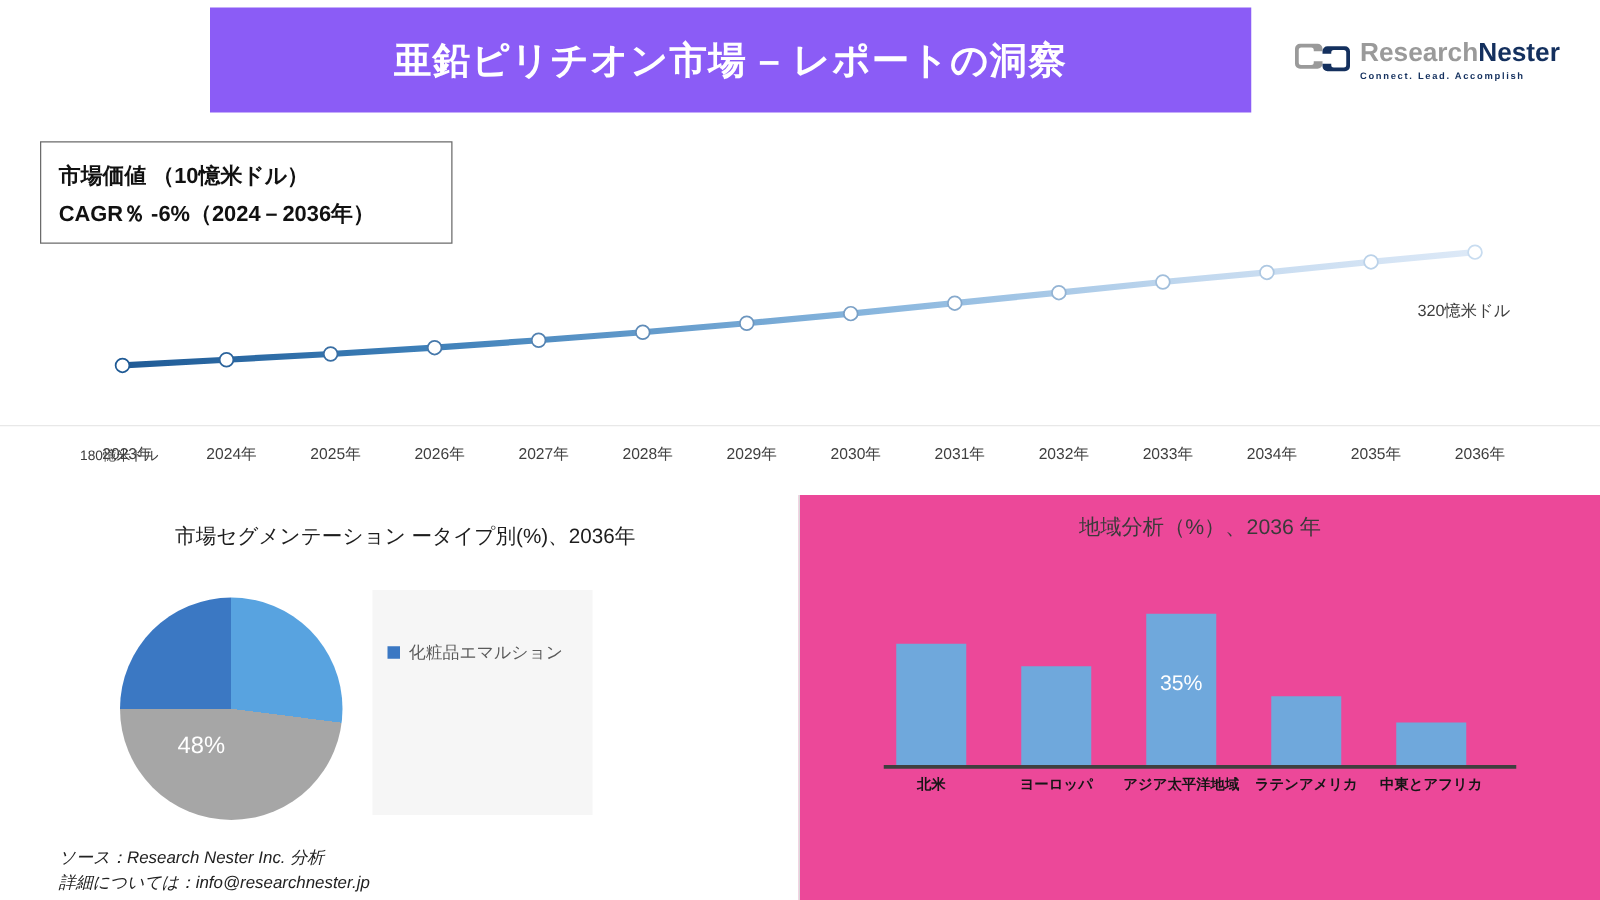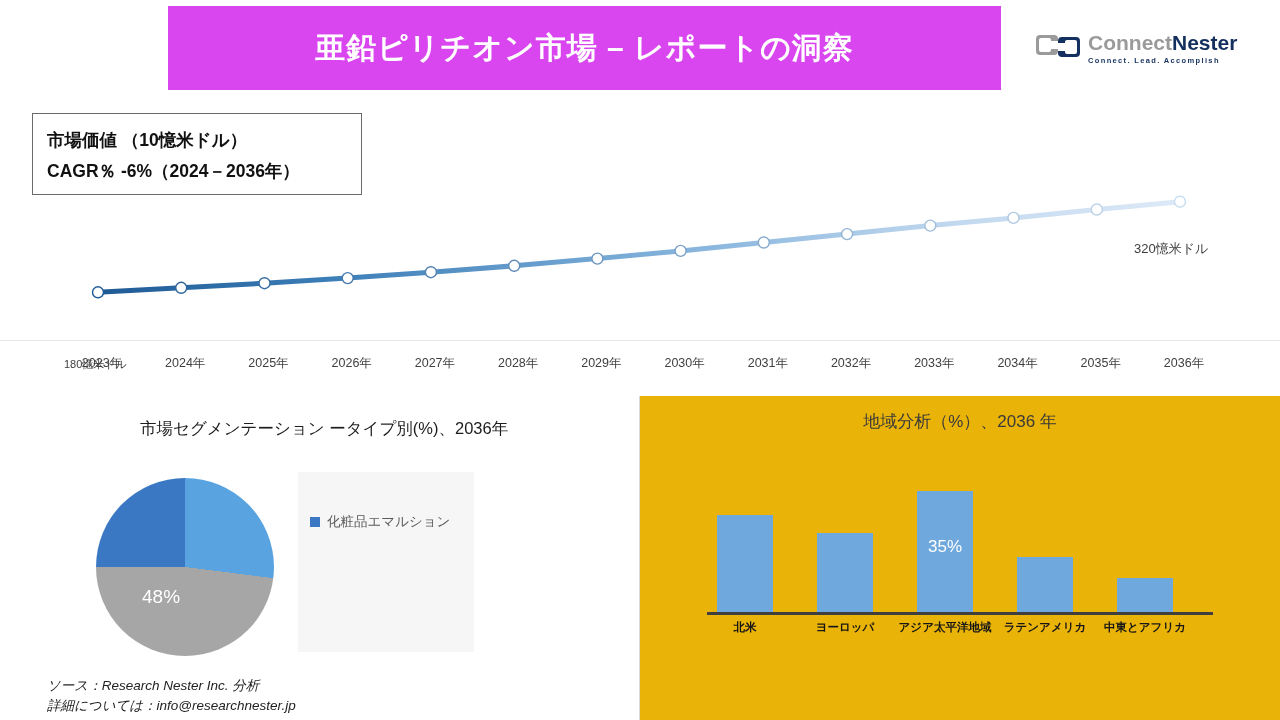--- a/index.html
+++ b/index.html
@@ -16,21 +16,21 @@
     color: #222222;
   }
 
   
   #header-banner {
     position: absolute;
     left: 168px;
     top: 6px;
     width: 833px;
     height: 84px;
-    background: #d946ef;
+    background: #8b5cf6;
     display: flex;
     align-items: center;
     justify-content: center;
   }
   #header-title {
     color: #ffffff;
     font-size: 30px;
     font-weight: bold;
     letter-spacing: 1px;
     white-space: nowrap;
@@ -127,21 +127,21 @@
     white-space: nowrap;
   }
 
   
   #panel-region {
     position: absolute;
     left: 639px;
     top: 396px;
     width: 641px;
     height: 324px;
-    background: #eab308;
+    background: #ec4899;
     border-left: 1px solid #d9d9d9;
     box-sizing: border-box;
   }
   #region-title {
     position: absolute;
     left: 0;
     top: 14px;
     width: 100%;
     text-align: center;
     font-size: 17px;
@@ -275,21 +275,21 @@
 </div>
 
 <div id="logo">
   <span id="logo-mark">
     <svg width="44" height="34" viewBox="0 0 44 34">
       <path d="M4 6 h14 a4 4 0 0 1 4 4 v2 h-7 v-1 a2 2 0 0 0 -2 -2 h-8 a2 2 0 0 0 -2 2 v10 a2 2 0 0 0 2 2 h8 a2 2 0 0 0 2 -2 v-1 h7 v2 a4 4 0 0 1 -4 4 h-14 a4 4 0 0 1 -4 -4 v-12 a4 4 0 0 1 4 -4 z" fill="#9a9a9a"></path>
       <path d="M40 28 h-14 a4 4 0 0 1 -4 -4 v-2 h7 v1 a2 2 0 0 0 2 2 h8 a2 2 0 0 0 2 -2 v-10 a2 2 0 0 0 -2 -2 h-8 a2 2 0 0 0 -2 2 v1 h-7 v-2 a4 4 0 0 1 4 -4 h14 a4 4 0 0 1 4 4 v12 a4 4 0 0 1 -4 4 z" fill="#14305e"></path>
     </svg>
   </span>
   <span id="logo-text-wrap">
-    <span id="logo-words"><span class="logo-word-research">Connect</span><span class="logo-word-nester">Nester</span></span>
+    <span id="logo-words"><span class="logo-word-research">Research</span><span class="logo-word-nester">Nester</span></span>
     <span id="logo-tagline">Connect. Lead. Accomplish</span>
   </span>
 </div>
 
 <div id="value-box">
   <div class="value-box-line">市場価値 （10憶米ドル）</div>
   <div class="value-box-line">CAGR％ -6%（2024－2036年）</div>
 </div>
 
 <div id="line-chart">

